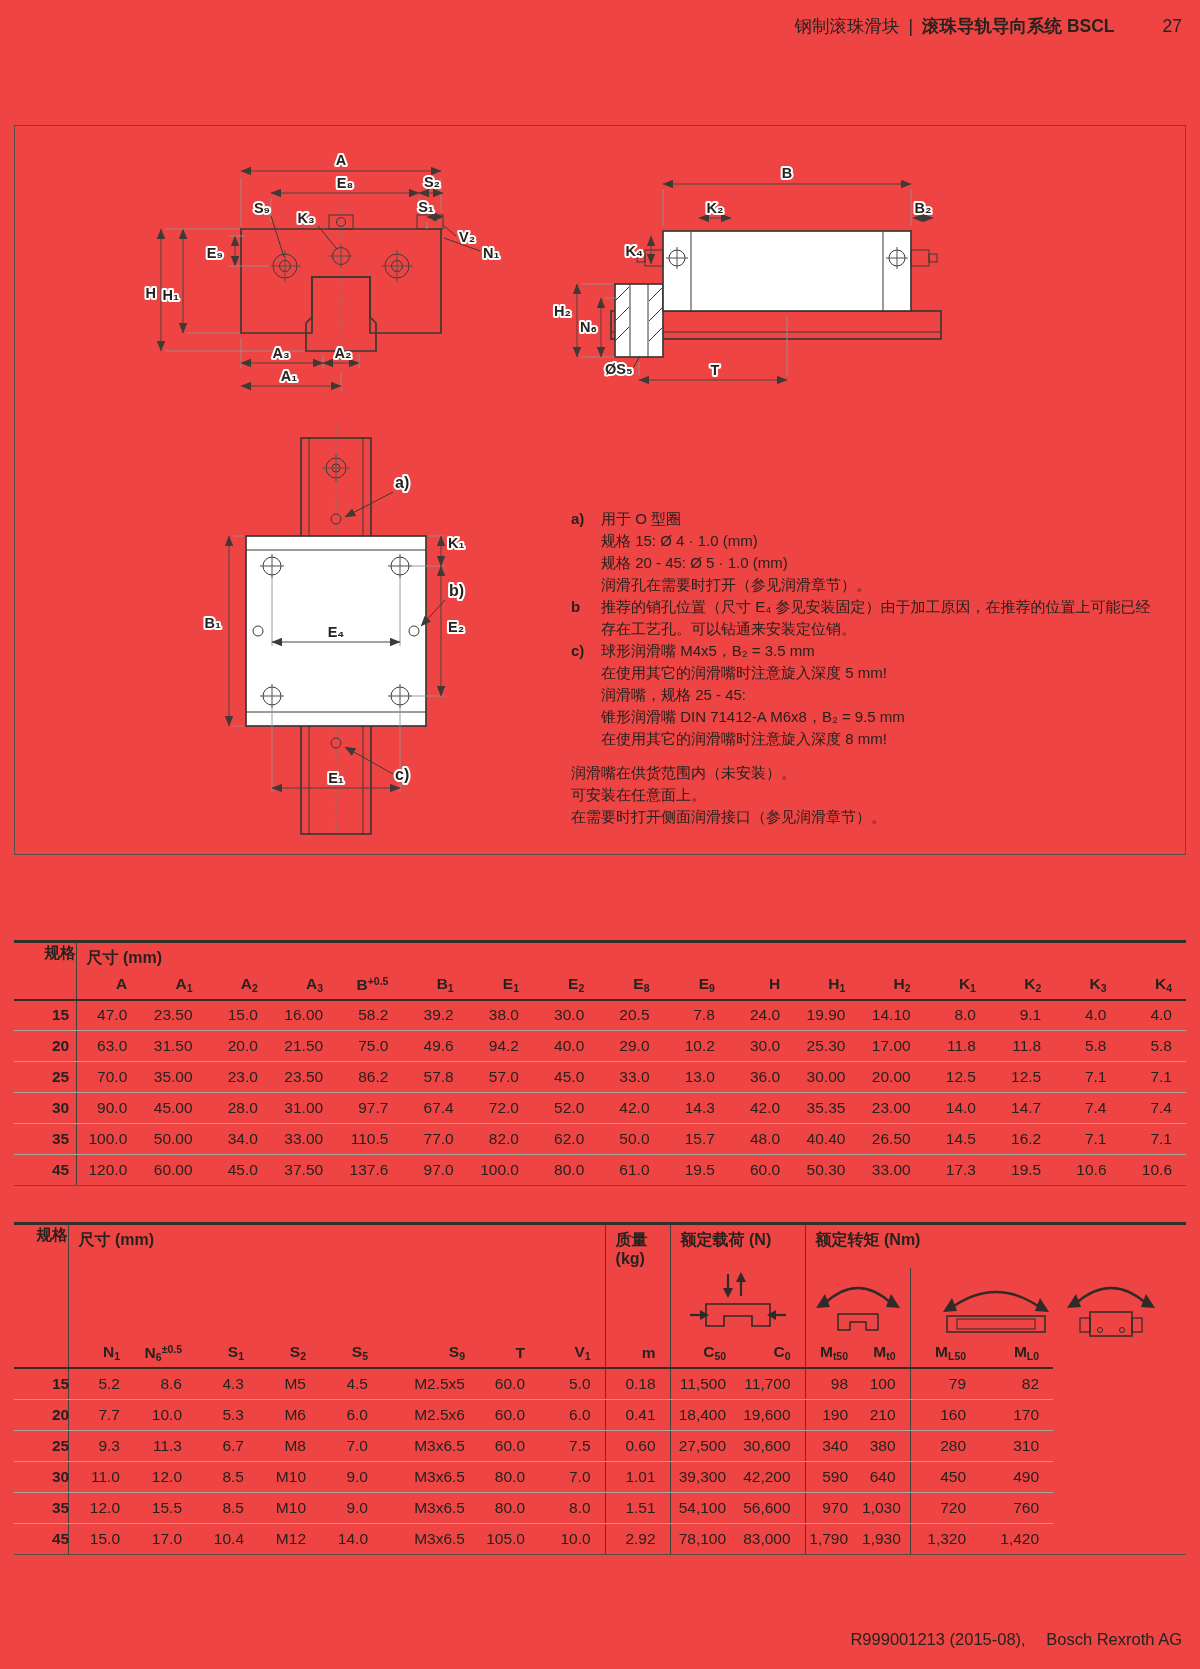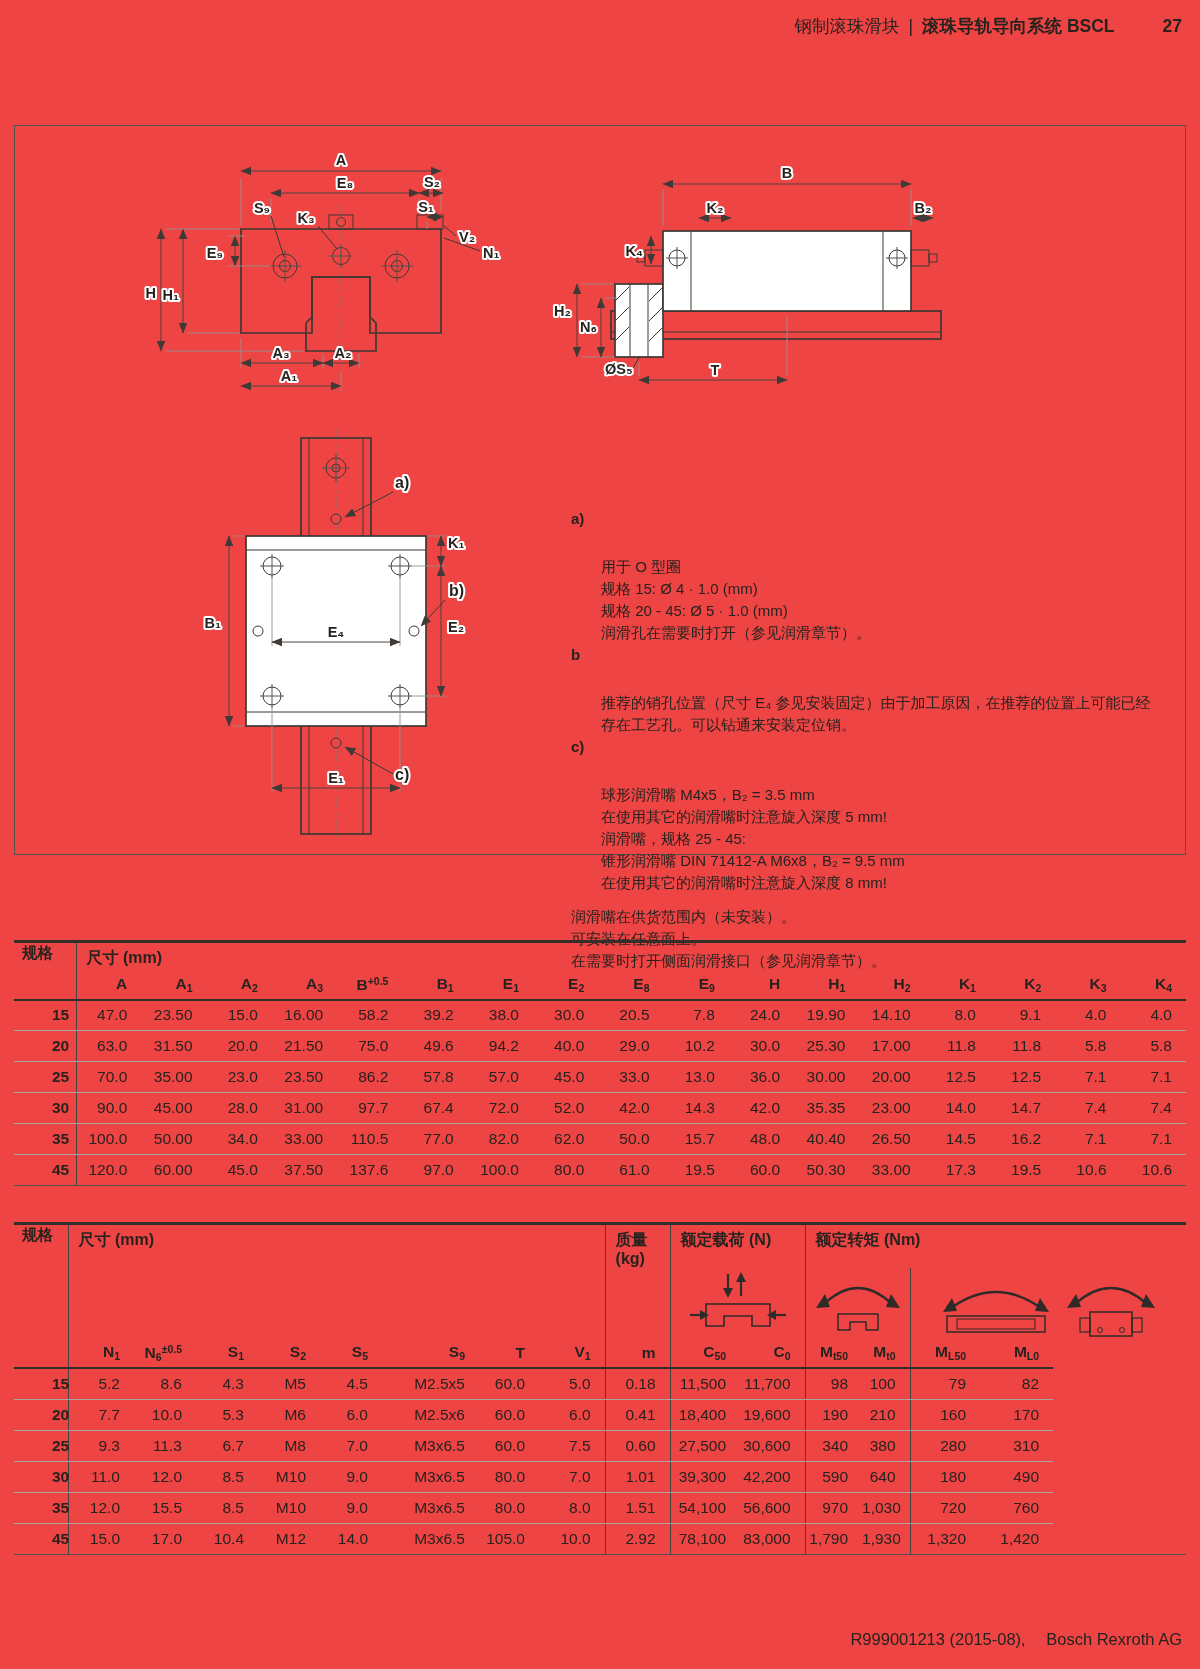--- a/index.html
+++ b/index.html
@@ -4,54 +4,54 @@
 <style>
   html,body{margin:0;padding:0;background:#ffffff;}
   .page{position:relative;width:1200px;height:1669px;background:#ef4444;
         font-family:"Liberation Sans","DejaVu Sans",sans-serif;color:#27221e;overflow:hidden;}
 
   
   .hdr{position:absolute;top:14px;right:18px;display:flex;align-items:baseline;font-size:17.5px;}
   .hdr .t-left{font-weight:400;}
   .hdr .sep{margin:0 9px;font-weight:400;color:#27221e;}
   .hdr .t-right{font-weight:700;}
-  .hdr .pg{margin-left:48px;font-weight:700;}
+  .hdr .pg{margin-left:48px;font-weight:400;}
 
   
   .dbox{position:absolute;left:14px;top:125px;width:1172px;height:730px;border:1.6px solid #55504c;box-sizing:border-box;}
   .dbox svg.main{position:absolute;left:0;top:0;}
   svg text{font-family:"Liberation Sans","DejaVu Sans",sans-serif;}
   text.dl{font-size:14.5px;font-weight:700;fill:#27221e;paint-order:stroke;stroke:#fff;stroke-width:4px;stroke-linejoin:round;}
   text.tag{font-size:16px;font-weight:700;fill:#27221e;paint-order:stroke;stroke:#fff;stroke-width:4px;stroke-linejoin:round;}
   .ol{fill:none;stroke:#3d3833;stroke-width:1.7;}
   .olf{fill:#fff;stroke:#3d3833;stroke-width:1.7;}
   .tl{fill:none;stroke:#3d3833;stroke-width:1;}
   .dim{fill:none;stroke:#4a4540;stroke-width:1;}
   .ext{fill:none;stroke:#95918d;stroke-width:0.9;}
   .cl{fill:none;stroke:#7d7975;stroke-width:0.8;stroke-dasharray:12 4 3 4;}
   .cx{fill:none;stroke:#55504c;stroke-width:1;}
 
   
   .notes{position:absolute;left:556px;top:382px;width:592px;font-size:15px;line-height:22px;}
   .note-item{display:flex;}
   .note-tag{width:30px;flex:none;font-weight:700;}
-  .note-body{flex:1;margin-top:48px;}
+  .note-body{flex:1;}
   .note-extra{margin-top:12px;}
 
   
   .tbl{position:absolute;left:14px;width:1172px;border-collapse:collapse;table-layout:fixed;border-top:3px solid #332e2a;}
   .t1{top:940px;}
   .t2{top:1222px;}
   .tbl th,.tbl td{font-size:15.5px;padding:0 14px 0 0;text-align:right;white-space:nowrap;box-sizing:border-box;}
   .tbl td{height:31px;border-bottom:1.4px solid #a8a49f;}
   .tbl th.size{height:31px;font-weight:700;text-align:left;padding:0 0 0 38px;
                border-right:1.4px solid #44403c;border-bottom:1.4px solid #a8a49f;}
   .tbl tbody tr:last-child td{border-bottom:1.9px solid #55504c;}
   .tbl tbody tr:last-child th.size{border-bottom:1.9px solid #55504c;}
-  .tbl th.spec{font-weight:700;text-align:left;padding:0 0 0 8px;border-right:1.4px solid #44403c;}
+  .tbl th.spec{font-weight:700;text-align:right;padding:0 0 0 8px;border-right:1.4px solid #44403c;}
   .trow th{height:28px;vertical-align:top;padding-top:5px;font-weight:700;}
   .trow th.gdim,.trow th.gmass,.trow th.gload,.trow th.gtorq{text-align:left;padding-left:10px;font-size:16px;}
   .irow th{height:66px;vertical-align:middle;text-align:center;padding:0;}
   .letters th{height:30px;border-bottom:2.6px solid #332e2a;}
   .letters th.colh{font-weight:700;}
   .bl{border-left:1.4px solid #44403c;}
   .t2 td.sp,.t2 th.sp{border-bottom:none;border-left:none;padding:0;}
   sub{font-size:10.5px;vertical-align:-3px;}
   sup{font-size:10.5px;vertical-align:5px;}
   .gmass div{line-height:19px;}
@@ -630,21 +630,21 @@
           <td>M10</td>
           <td>9.0</td>
           <td>M3x6.5</td>
           <td>80.0</td>
           <td>7.0</td>
           <td class="bl">1.01</td>
           <td class="bl">39,300</td>
           <td>42,200</td>
           <td class="bl">590</td>
           <td>640</td>
-          <td class="bl">180</td>
+          <td class="bl">450</td>
           <td>490</td>
           <td class="sp"></td>
         </tr>
         <tr>
           <th class="size">35</th>
           <td>12.0</td>
           <td>15.5</td>
           <td>8.5</td>
           <td>M10</td>
           <td>9.0</td>

